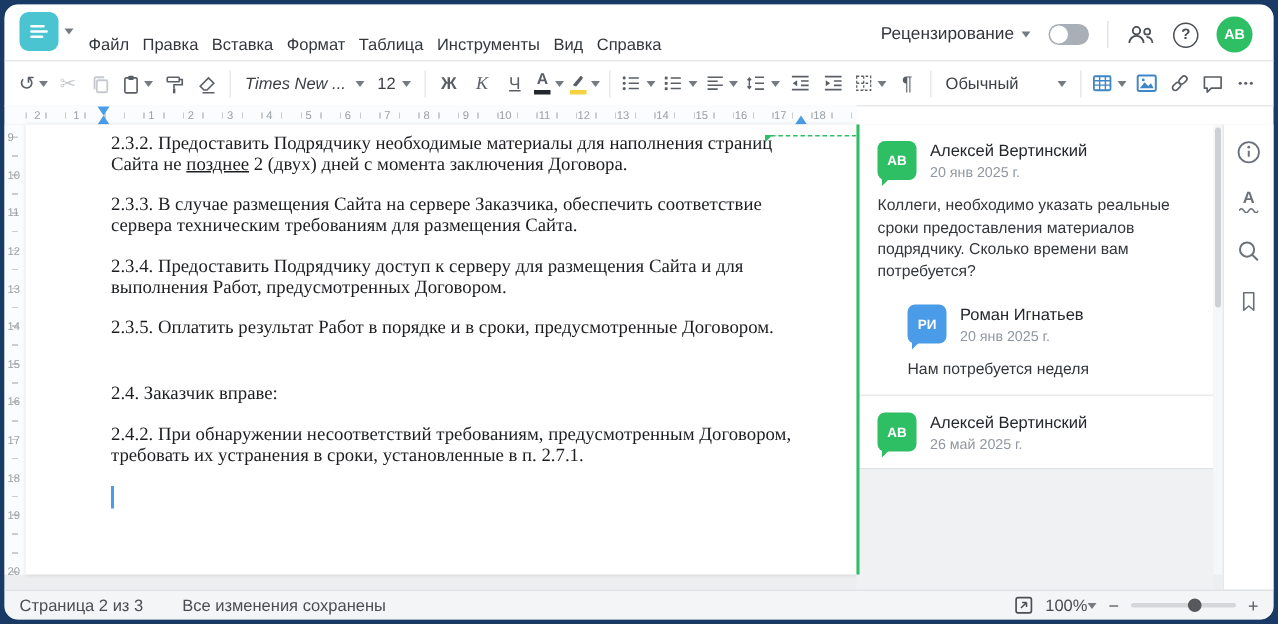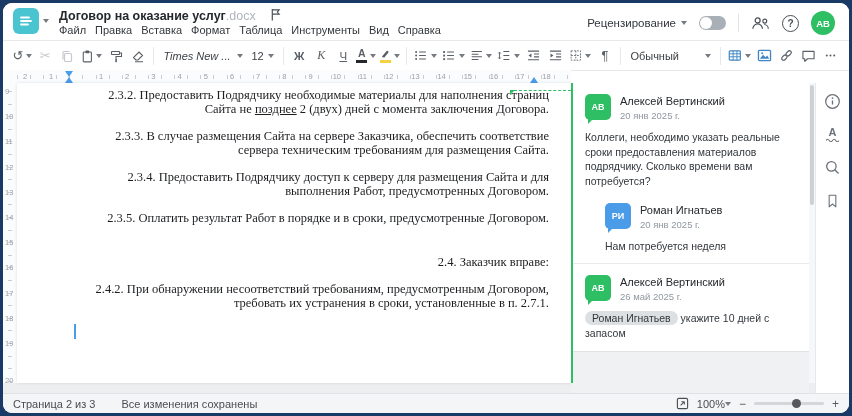--- a/index.html
+++ b/index.html
@@ -53,21 +53,21 @@
   .mk-down{border-left:4px solid transparent;border-right:4px solid transparent;border-top:6px solid #4a9de8;}
   .mk-up{border-left:4px solid transparent;border-right:4px solid transparent;border-bottom:6px solid #4a9de8;}
   .ruler-corner{position:absolute;left:2px;top:69px;width:10px;height:9px;background:#eef0f2;border:1px solid #dfe2e5;}
 
   
   .main{position:absolute;top:80px;left:0;right:0;bottom:20px;background:#eceef0;}
   .vruler{position:absolute;left:0;top:0;width:14px;height:300px;background:#fbfcfd;}
   .vruler .ticks{position:absolute;left:5px;top:8px;width:4px;height:292px;background:repeating-linear-gradient(to bottom,#c9ccd1 0 1px,transparent 1px 12.6px);}
   .vruler .num{position:absolute;left:2px;font-size:7.5px;color:#9aa0a6;}
   .page{position:absolute;left:14px;top:0;width:554px;height:300px;background:#fff;box-sizing:border-box;padding:6px 22px 0 57px;font-family:"Liberation Serif",serif;font-size:12.5px;line-height:13.5px;color:#1c1e21;box-shadow:0 0 3px rgba(0,0,0,.12);}
-  .para{margin:0 0 14px 0;text-align:right;}
+  .para{margin:0 0 14px 0;}
   .para.gap{margin-top:30px;}
   .para .u{text-decoration:underline;}
   .cursor{width:2px;height:15px;background:#4a9de8;margin-top:7px;}
   .anchor-line{position:absolute;left:511px;top:7px;width:57px;border-top:1px dashed #2ebe64;}
   .anchor-line::before{content:"";position:absolute;left:-4px;top:-1px;border-top:5px solid #2ebe64;border-right:5px solid transparent;}
 
   
   .comments{position:absolute;left:568px;top:0;width:238px;height:100%;background:#f0f1f3;}
   .green-edge{position:absolute;left:0;top:0;width:2px;height:300px;background:#2ebe64;}
   .cards{margin-left:2px;background:#fff;border-bottom:1px solid #e0e3e6;}
@@ -103,30 +103,20 @@
 
 <div class="window">
 
   <div class="header">
     <div class="logo">
       <svg width="18" height="18" viewBox="0 0 18 18">
         <path d="M4 5.5 h8 M4 9 h10 M4 12.5 h7" stroke="#fff" stroke-width="1.8" stroke-linecap="round" fill="none"></path>
       </svg>
     </div>
     <span class="caret logo-caret"></span>
-    <div class="title-row">
-      <span class="doc-title">Договор на оказание услуг</span>
-      <span class="doc-ext">.docx</span>
-      <span class="flag">
-        <svg width="11" height="13" viewBox="0 0 12 14">
-            <path d="M2.5 1 v12.5" stroke="currentColor" stroke-width="1.3" fill="none"></path>
-            <path d="M2.5 2 h7.5 l-2 2.3 2 2.3 h-7.5" fill="none" stroke="currentColor" stroke-width="1.2"></path>
-          </svg>
-      </span>
-    </div>
     <div class="menu-row">
         <span class="menu-item">Файл</span>
         <span class="menu-item">Правка</span>
         <span class="menu-item">Вставка</span>
         <span class="menu-item">Формат</span>
         <span class="menu-item">Таблица</span>
         <span class="menu-item">Инструменты</span>
         <span class="menu-item">Вид</span>
         <span class="menu-item">Справка</span>
       </div>
@@ -401,21 +391,20 @@
           </div>
           <div class="divider"></div>
           <div class="comment">
             <div class="c-head">
               <span class="av" style="background: rgb(46, 190, 100); border-color: rgb(46, 190, 100); color: rgb(255, 255, 255);">АВ</span>
               <div>
                 <div class="c-name">Алексей Вертинский</div>
                 <div class="c-date">26 май 2025 г.</div>
               </div>
             </div>
-            <div class="c-body"><span class="mention">Роман Игнатьев</span> укажите 10 дней с запасом</div>
           </div>
         </div>
     </div>
 
     <div class="com-scroll">
         <div class="com-thumb"></div>
       </div>
 
     <div class="panelbar">
       <span class="pb-btn">

